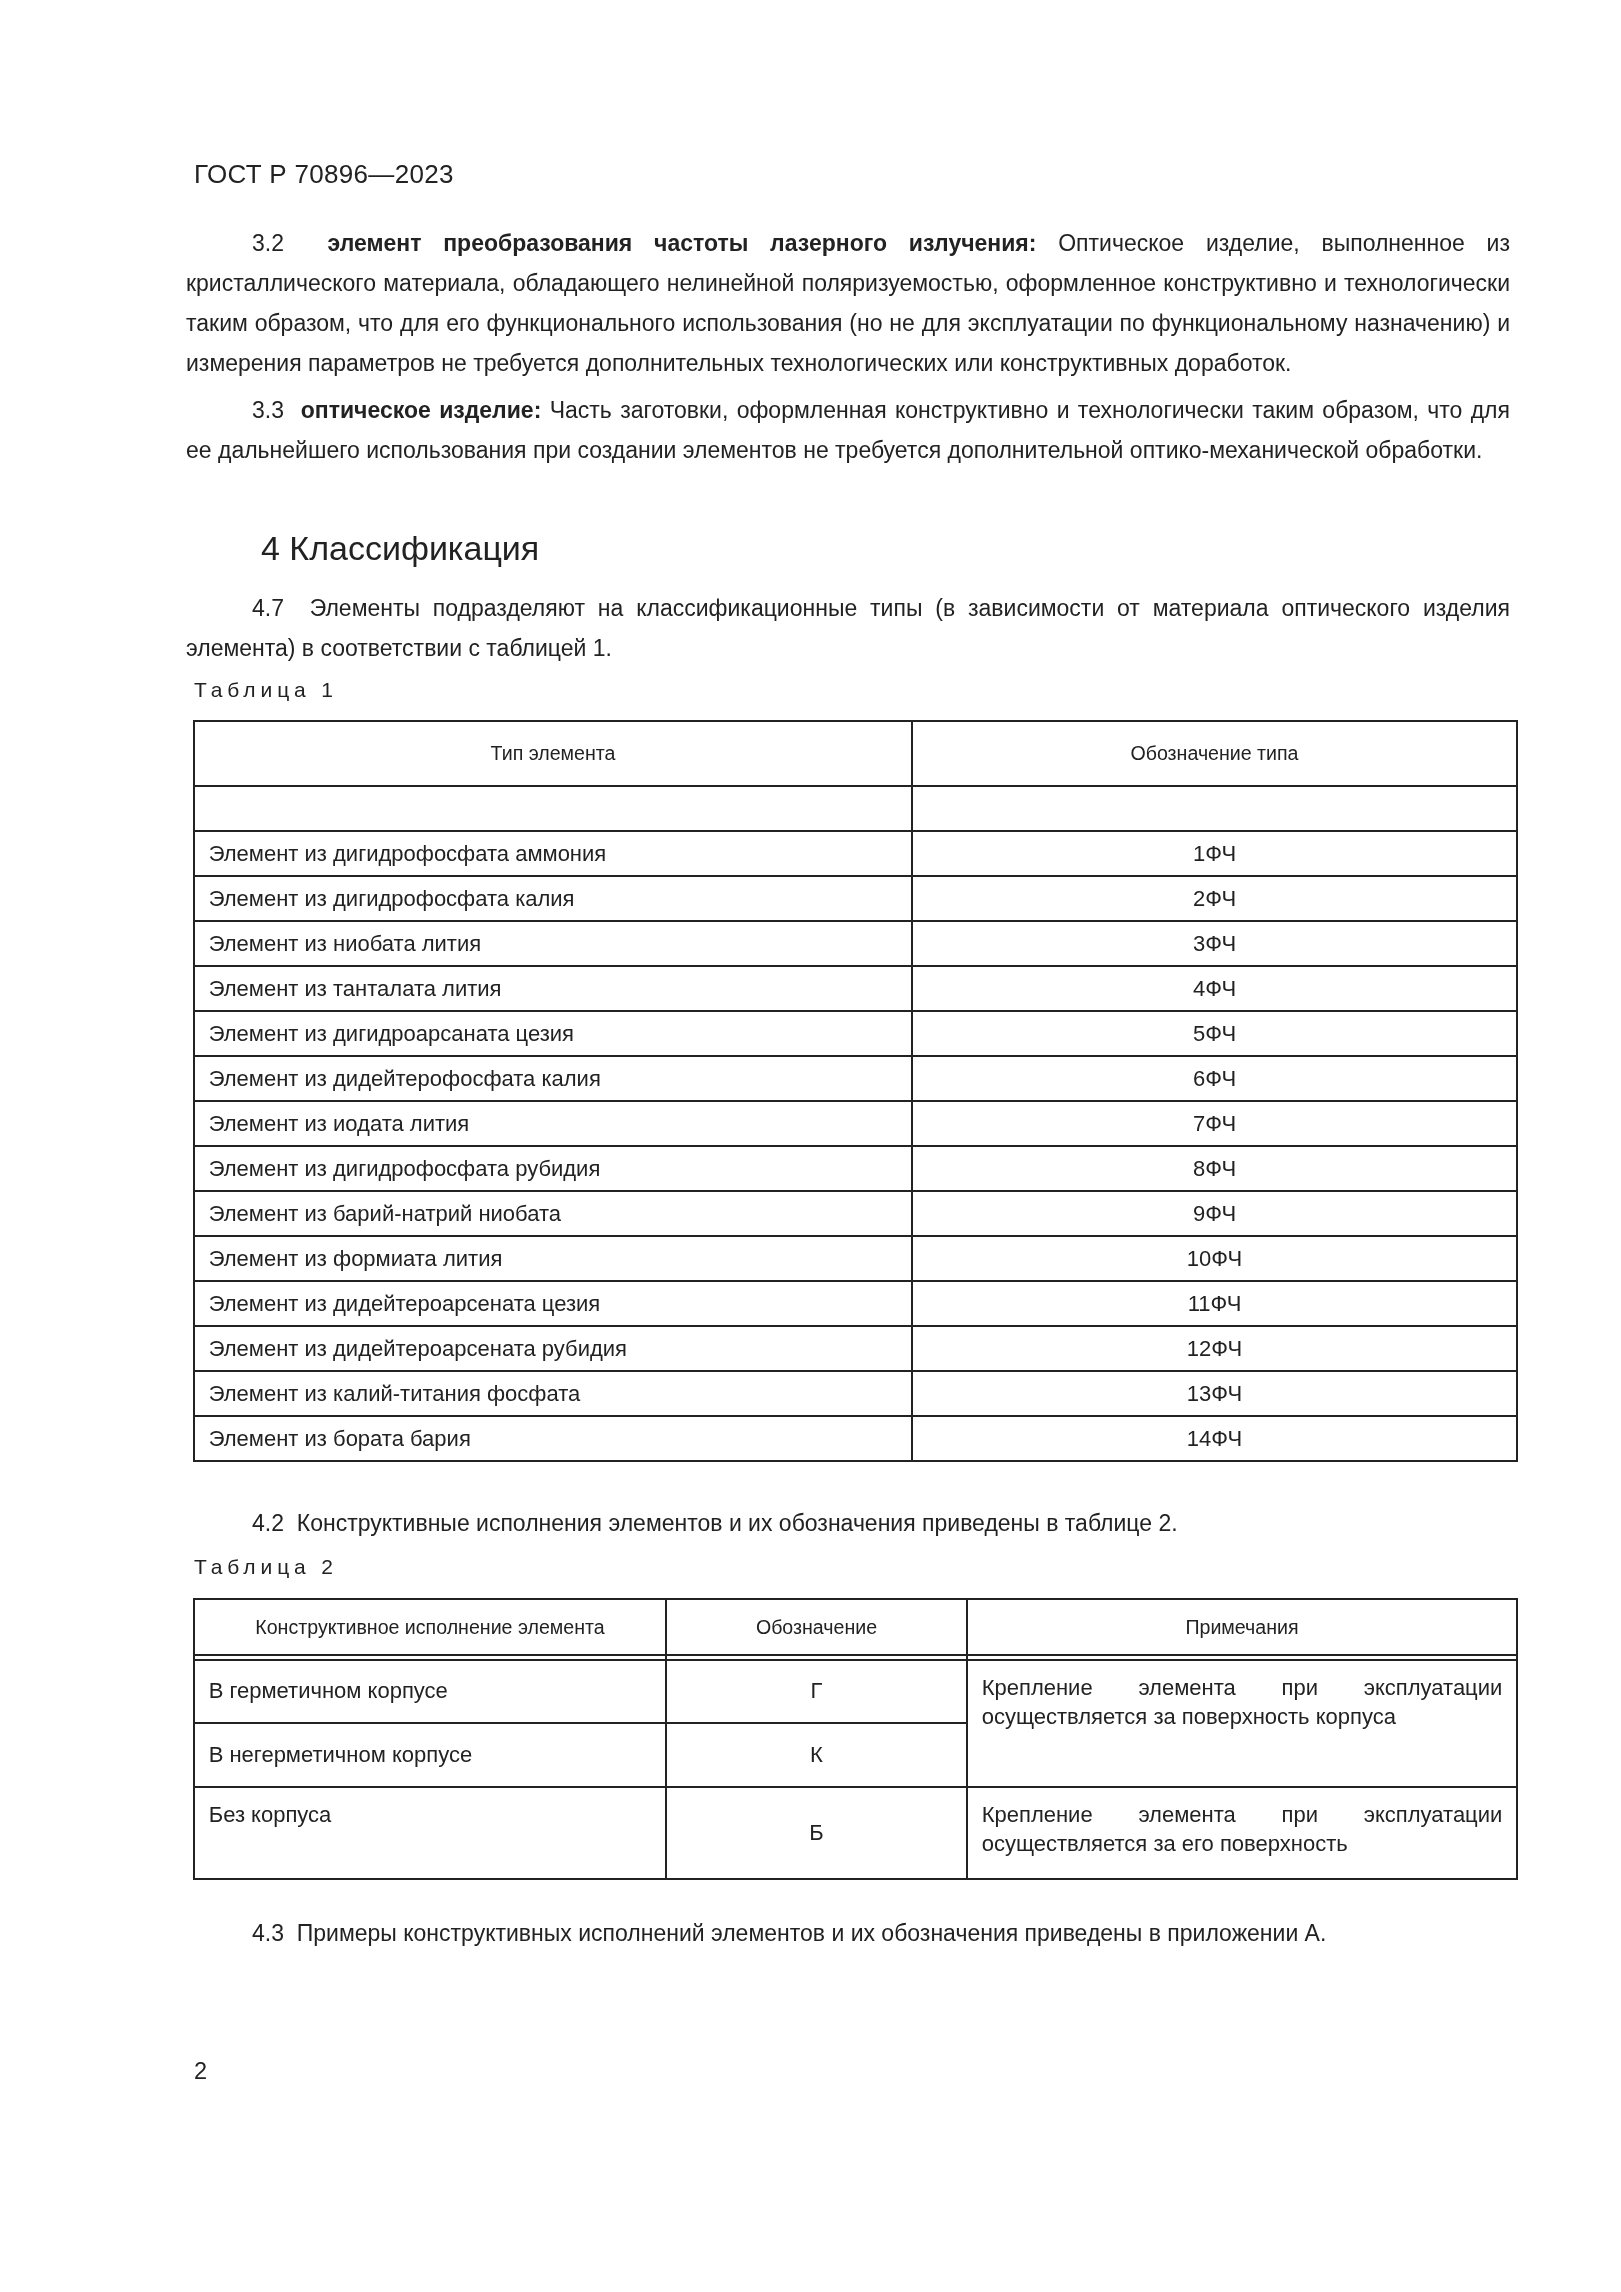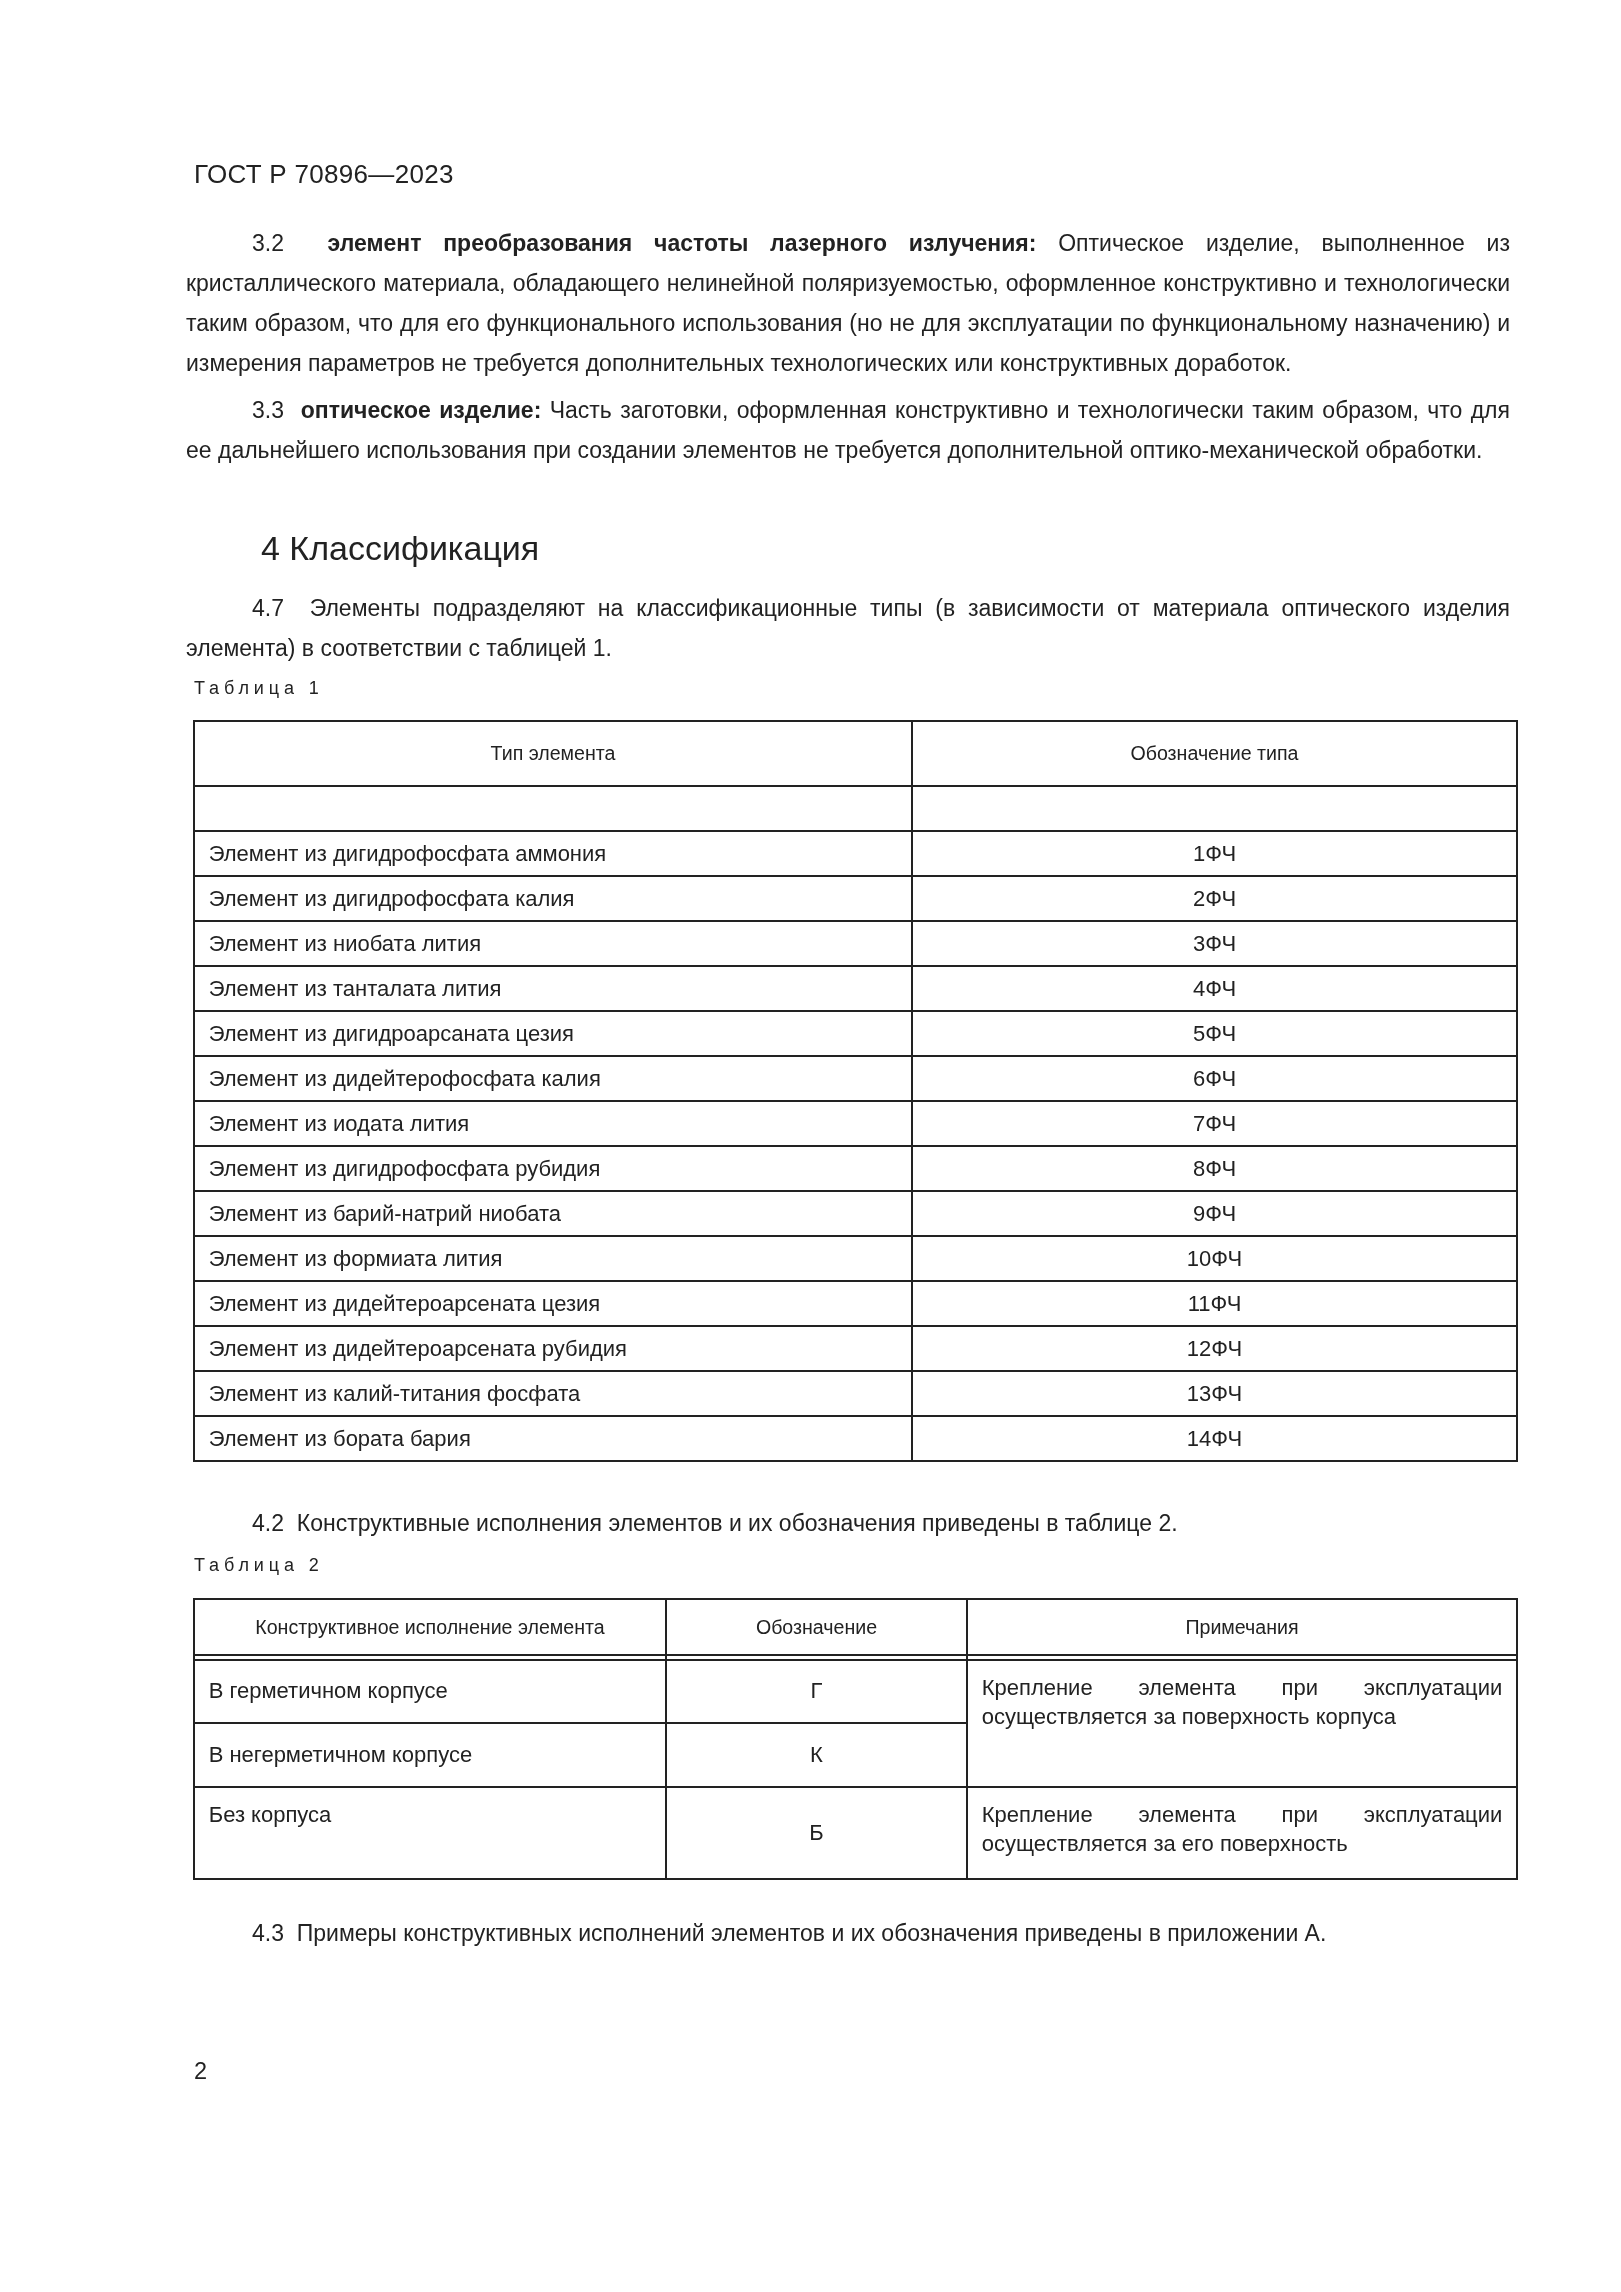--- a/index.html
+++ b/index.html
@@ -4,21 +4,21 @@
 <style>
   html, body { margin:0; padding:0; background:#ffffff; }
   body { width:1621px; height:2293px; position:relative; overflow:hidden;
          font-family:"Liberation Sans", sans-serif; color:#222; }
   .abs { position:absolute; }
   .doc-id { left:194px; top:147px; font-size:26px; font-weight:normal; letter-spacing:0.3px;margin-top:12px; }
   .para { left:186px; width:1324px; font-size:23px; line-height:40px; text-align:justify; }
   .para .ind { display:inline-block; width:66px; }
   .para b { font-weight:bold; }
   .heading { left:261px; top:529px; font-size:34px; font-weight:normal; }
-  .caption { left:194px; font-size:18px; letter-spacing:4.9px; }
+  .caption { left:194px; font-size:21px; letter-spacing:4.9px; }
   table.t { position:absolute; left:193px; width:1325px; border-collapse:collapse;
             font-size:22px;padding-left:16px; }
   table.t td, table.t th { border:2.9px solid #222; padding:0 13.7px; vertical-align:middle; }
   table.t th { font-weight:normal; font-size:19.6px; text-align:center; border-bottom:none; }
   table.t tr.sep td { height:2.9px; padding:0; border-left:2.9px solid #222; border-right:2.9px solid #222;
                       border-top:2px solid #222; border-bottom:none; }
   table.t td.c { text-align:center; }
   #t1 { top:720px; }
   #t1 col.c1 { width:718px; }
   #t1 th { height:63px; }

